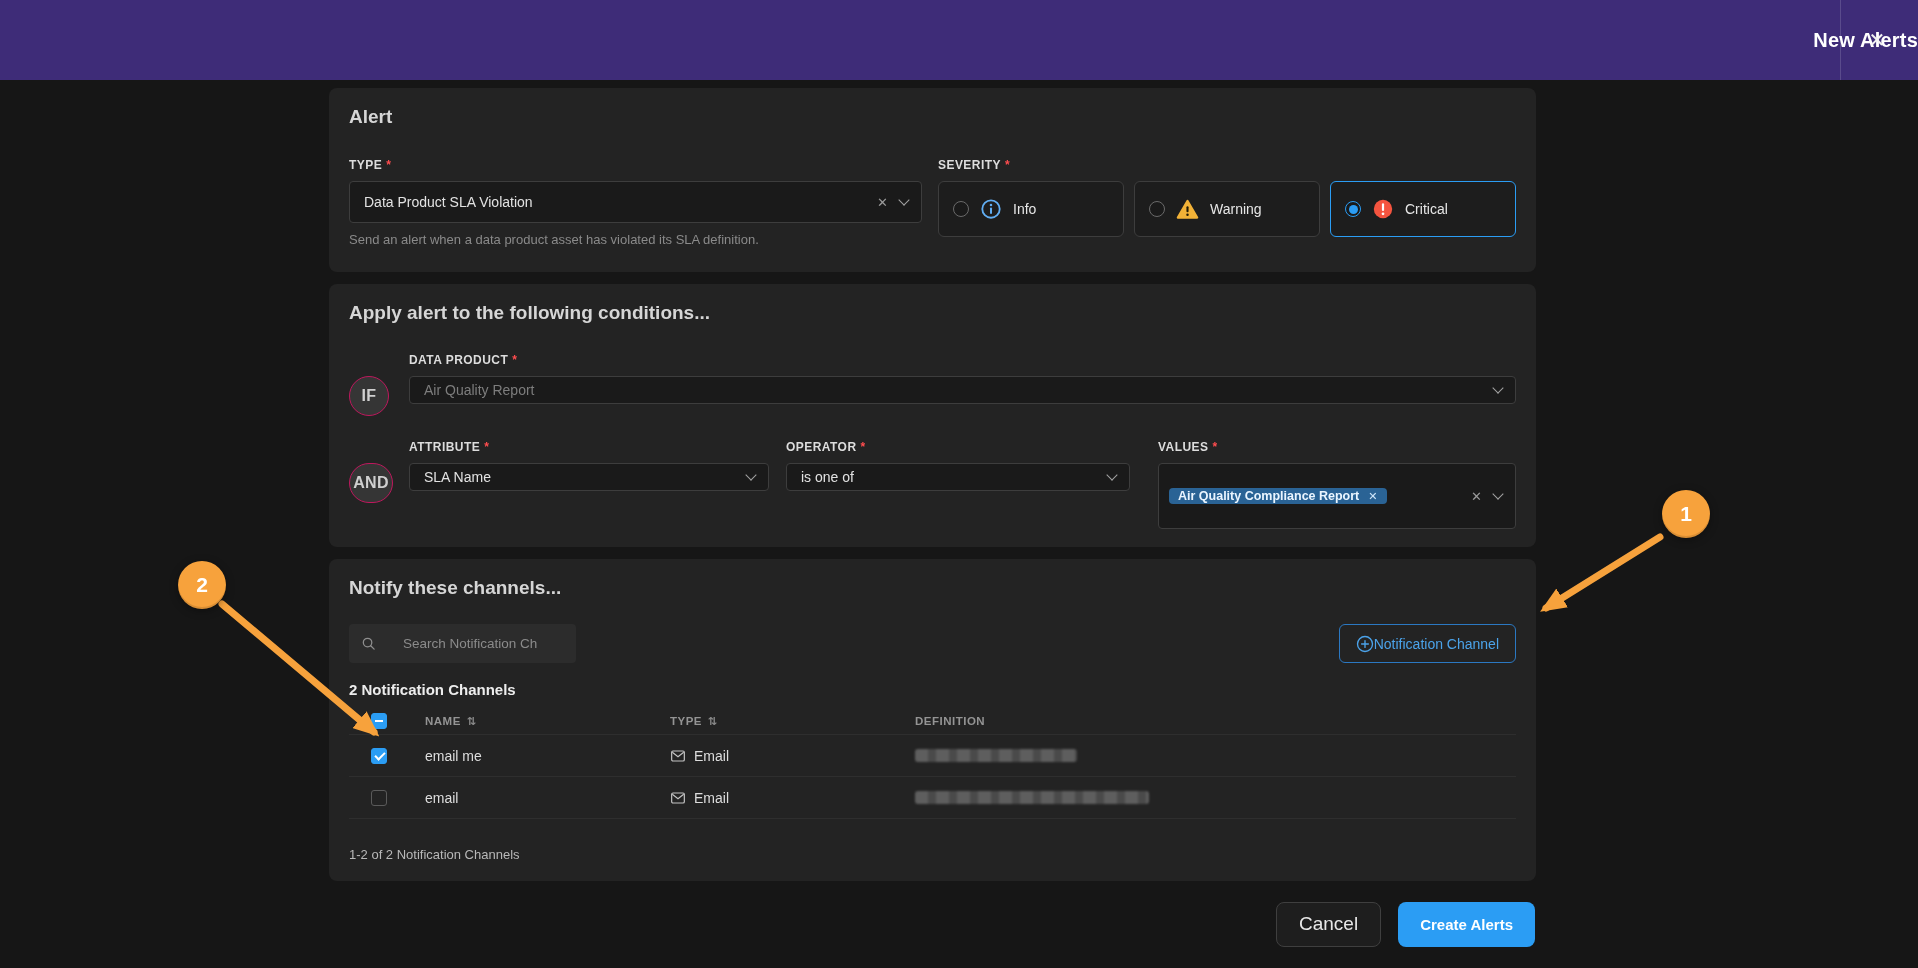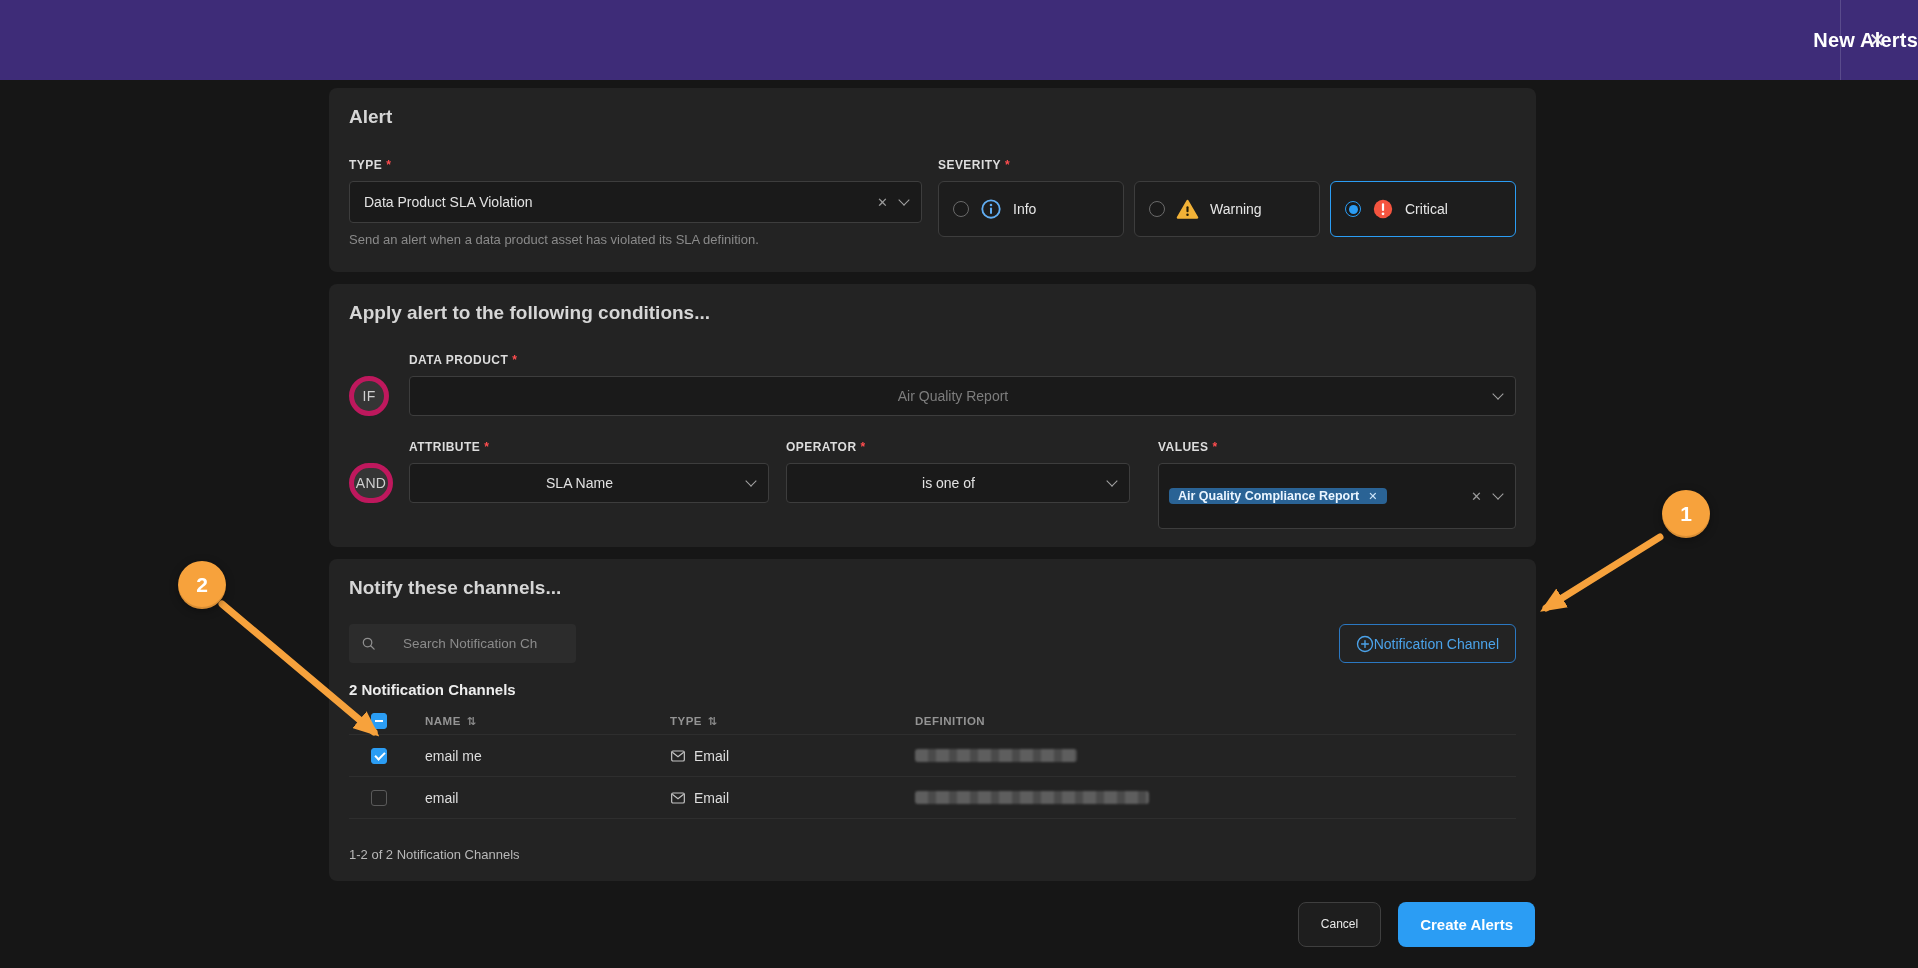--- a/index.html
+++ b/index.html
@@ -37,21 +37,21 @@
   #card-notify { top:559px; height:322px; }
   .card-heading { font-size:19px; font-weight:600; color:#d6d6d6; }
 
   .field-label { font-size:12px; font-weight:700; color:#dddddd; letter-spacing:.45px; margin-bottom:8px; display:flex; gap:4px; line-height:15px; }
   .req { color:#ff4d4f; }
 
   .select {
     height:42px; background:#1a1a1a; border:1px solid #3d3d3d; border-radius:4px;
     display:flex; align-items:center; padding:0 13px 0 14px; font-size:14px; color:#e2e2e2; cursor:pointer;
   }
-  .select.h40 { height:40px;text-align:center; }
+  .select.h40 { height:28px; }
   .select .grow { flex:1; min-width:0; white-space:nowrap; overflow:hidden; }
   .placeholder { color:#7d7d7d; }
   .chevron {
     width:8px; height:8px; border-right:1.6px solid #a3a3a3; border-bottom:1.6px solid #a3a3a3;
     transform:rotate(45deg); margin-left:12px; margin-top:-4px; flex:none;
   }
   .clear-x { color:#9b9b9b; font-size:13px; margin-left:12px; flex:none; line-height:1; cursor:pointer; }
 
   
   .alert-fields { display:flex; gap:16px; margin-top:30px; }
@@ -68,22 +68,22 @@
   .radio { width:16px; height:16px; border-radius:50%; border:1.6px solid #6a6a6a; flex:none; position:relative; background:#1a1a1a; }
   .radio.on { border-color:#2b9df4; }
   .radio.on::after { content:""; position:absolute; inset:2.5px; border-radius:50%; background:#2b9df4; }
   .sev-icon { display:flex; flex:none; }
 
   
   .cond-row { display:flex; align-items:flex-start; }
   .cond-row.first { margin-top:29px; }
   .cond-row.second { margin-top:24px; }
   .cond-badge {
-    width:40px; height:40px; border-radius:50%; background:#353535; border:5px solid #be185d;
-    color:#cfcfcf; font-size:14px; font-weight:400; letter-spacing:.3px;
+    width:40px; height:40px; border-radius:50%; background:#353535; border:1px solid #be185d;
+    color:#cfcfcf; font-size:16px; font-weight:700; letter-spacing:.3px;
     display:flex; align-items:center; justify-content:center; flex:none; margin-top:23px;
   }
   .cond-badge.if { margin-right:20px; }
   .cond-badge.and { width:44px; border-radius:20px; margin-right:16px; }
   .cond-fields { flex:1; min-width:0; }
   .cond-cols { flex:1; display:flex; align-items:flex-start; }
   .col-attribute { width:360px; flex:none; margin-right:17px; }
   .col-operator { width:344px; flex:none; margin-right:28px; }
   .col-values { flex:1; min-width:0; }
   .multiselect {
@@ -144,21 +144,21 @@
   .pagination-label { margin-top:28px; font-size:13px; color:#b8b8b8; }
 
   
   .modal-footer {
     position:absolute; left:0; top:880px; width:1918px; height:88px;
     display:flex; align-items:center; justify-content:flex-end;
     padding-right:383px; gap:17px;
   }
   .btn-cancel {
     height:45px; padding:0 22px; border-radius:8px; border:1px solid #3f3f3f;
-    background:#1e1e1e; color:#e8e8e8; font-size:12px; font-weight:500; cursor:pointer; font-family:inherit;
+    background:#1e1e1e; color:#e8e8e8; font-size:19px; font-weight:500; cursor:pointer; font-family:inherit;
   }
   .btn-create {
     height:45px; padding:0 22px; border-radius:8px; border:none;
     background:#2b9df4; color:#ffffff; font-size:15px; font-weight:600; cursor:pointer; font-family:inherit;
   }
 
   
   .annotation-layer { position:absolute; left:0; top:0; z-index:60; pointer-events:none; }
   .ann-circle {
     position:absolute; width:48px; height:48px; border-radius:50%;

